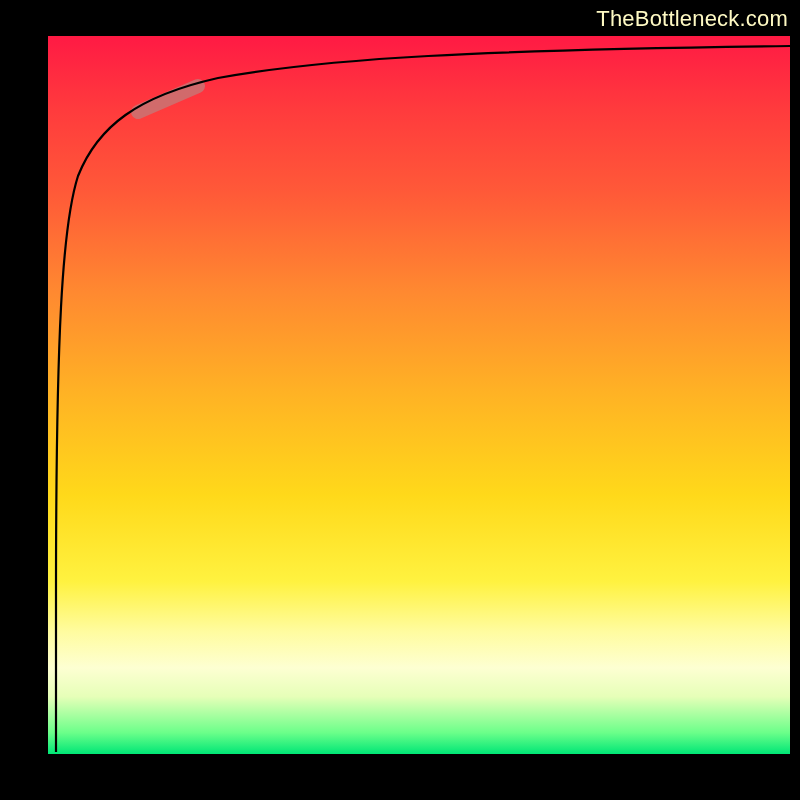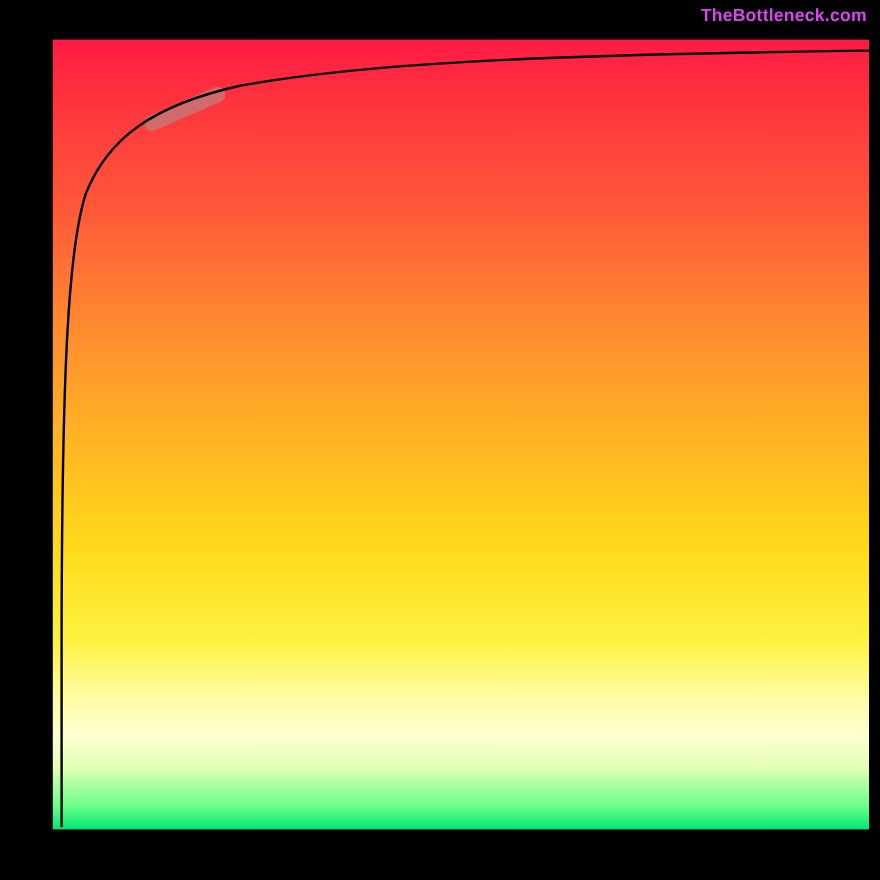--- a/index.html
+++ b/index.html
@@ -8,23 +8,23 @@
     width: 800px;
     height: 800px;
     background: #000;
     position: relative;
   }
   .watermark {
     position: absolute;
     top: 6px;
     right: 12px;
     font-family: Arial, Helvetica, sans-serif;
-    font-size: 16px;
-    color: #d946ef;
-    font-weight: 700;
+    font-size: 22px;
+    color: #fef9c3;
+    font-weight: 400;
     letter-spacing: 0.2px;
   }
   .plot-area {
     position: absolute;
     left: 48px;
     top: 36px;
     width: 742px;
     height: 718px;
     
     background: linear-gradient(

